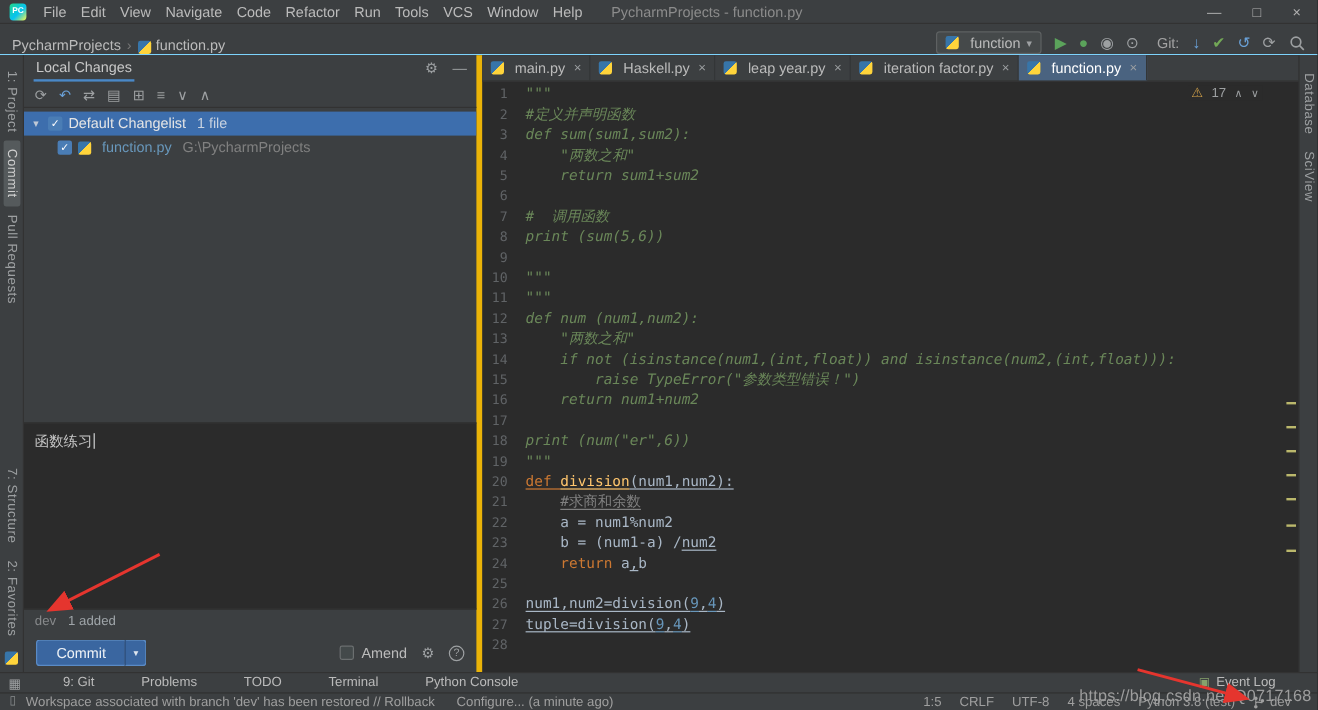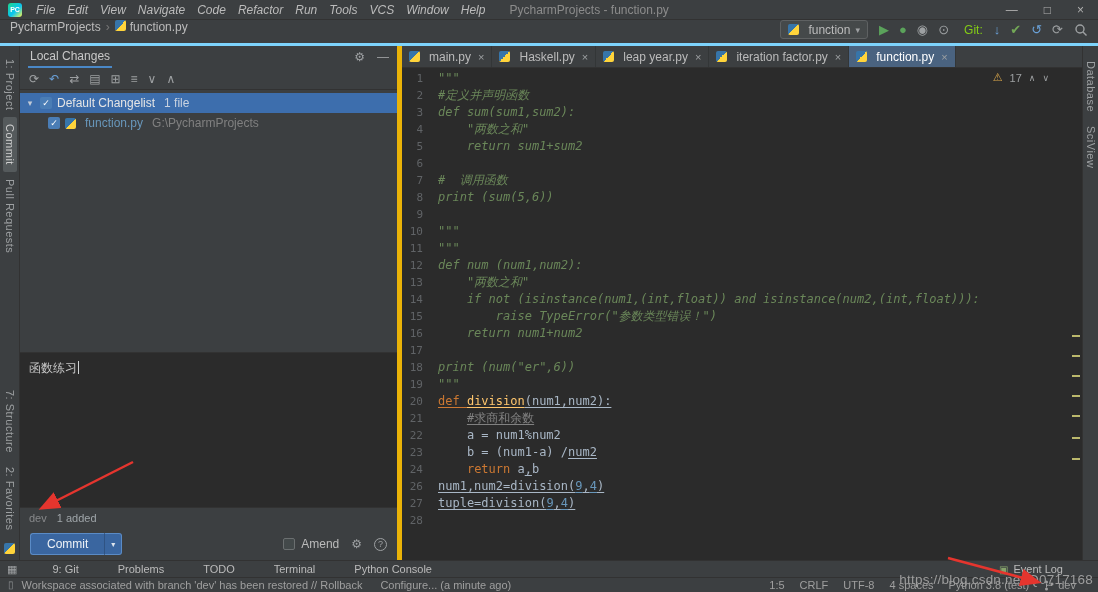--- a/index.html
+++ b/index.html
@@ -11,38 +11,38 @@
   }
   .app { position:absolute; inset:0; width:1098px; height:592px; overflow:hidden; }
 
   
   .titlebar { position:absolute; top:0; left:0; right:0; height:20px; background:#3c3f41;
     display:flex; align-items:center; padding:0 8px; border-bottom:1px solid #323232; }
   .logo { width:14px; height:14px; border-radius:3px; flex:none;
     background:linear-gradient(135deg,#21d789 0%,#07c3f2 55%,#fcf84a 100%);
     color:#fff; font-size:7px; font-weight:bold; display:flex; align-items:center; justify-content:center; margin-right:8px;}
   .menus { display:flex; }
-  .menu-item { padding:0 6px; font-size:12px; color:#bbbbbb; cursor:default;font-style:italic; }
+  .menu-item { padding:0 6px; font-size:12px; color:#bbbbbb; cursor:default; }
   .wtitle { margin-left:18px; color:#8c8c8c; font-size:12px; }
   .wctrl { margin-left:auto; display:flex; gap:26px; color:#b0b0b0; font-size:12px; padding-right:6px;}
   .wctrl span { cursor:default; }
 
   
   .navbar { position:absolute; top:20px; left:0; right:0; height:26px; background:#3c3f41;
-    display:flex; align-items:flex-start; padding:0 10px; border-bottom:3px solid #7dd3fc; }
+    display:flex; align-items:flex-end; padding:0 10px; border-bottom:1px solid #7dd3fc; }
   .crumb { color:#bbbbbb; }
   .crumb-sep { color:#777; margin:0 5px; }
   .pyico { width:11px; height:11px; border-radius:2px; flex:none; display:inline-block;
     background:linear-gradient(135deg,#3775A9 0 50%,#FFD43B 50% 100%); margin-right:4px; vertical-align:-1px;}
   .nav-right { margin-left:auto; display:flex; align-items:center; gap:11px; }
   .runconfig { display:flex; align-items:center; gap:5px; background:#45494a; border:1px solid #5e6162;
     border-radius:3px; height:19px; padding:0 7px; color:#bbbbbb; }
   .runconfig .dd { color:#9da0a2; font-size:9px; }
   .nav-icon { font-size:13px; line-height:1; cursor:default; }
-  .gitlabel { color:#84cc16; margin-left:4px; }
+  .gitlabel { color:#a3a3a3; margin-left:4px; }
   .svgicon { display:inline-flex; align-items:center; }
 
   
   #main { position:absolute; top:46px; bottom:32px; left:0; right:0; display:flex; }
 
   .stripe { background:#3c3f41; display:flex; flex-direction:column; align-items:center; }
   .stripe-left { width:20px; border-right:1px solid #323232; padding:6px 0 4px 0; }
   .stripe-right { width:16px; border-left:1px solid #323232; padding-top:8px; }
   .vlabel { writing-mode:vertical-rl; font-size:11px; color:#9da0a2; letter-spacing:.5px;
     padding:7px 1px; cursor:default; white-space:nowrap; }
@@ -318,20 +318,21 @@
             <div class="code-line"><span class="ln">15</span><span class="code-text"><span class="tok-str">        raise TypeError("参数类型错误！")</span></span></div>
             <div class="code-line"><span class="ln">16</span><span class="code-text"><span class="tok-str">    return num1+num2</span></span></div>
             <div class="code-line"><span class="ln">17</span><span class="code-text"></span></div>
             <div class="code-line"><span class="ln">18</span><span class="code-text"><span class="tok-str">print (num("er",6))</span></span></div>
             <div class="code-line"><span class="ln">19</span><span class="code-text"><span class="tok-str">"""</span></span></div>
             <div class="code-line"><span class="ln">20</span><span class="code-text"><span class="tok-kw tok-u">def </span><span class="tok-fn tok-u">division</span><span class="tok-plain tok-u">(num1,num2):</span></span></div>
             <div class="code-line"><span class="ln">21</span><span class="code-text"><span class="tok-plain">    </span><span class="tok-com tok-u">#求商和余数</span></span></div>
             <div class="code-line"><span class="ln">22</span><span class="code-text"><span class="tok-plain">    a = num1%num2</span></span></div>
             <div class="code-line"><span class="ln">23</span><span class="code-text"><span class="tok-plain">    b = (num1-a) /</span><span class="tok-plain tok-u">num2</span></span></div>
             <div class="code-line"><span class="ln">24</span><span class="code-text"><span class="tok-plain">    </span><span class="tok-kw">return</span><span class="tok-plain"> a</span><span class="tok-plain tok-u">,</span><span class="tok-plain">b</span></span></div>
+            <div class="code-line"><span class="ln">25</span><span class="code-text"></span></div>
             <div class="code-line"><span class="ln">26</span><span class="code-text"><span class="tok-plain tok-u">num1,num2=division(</span><span class="tok-num tok-u">9</span><span class="tok-plain tok-u">,</span><span class="tok-num tok-u">4</span><span class="tok-plain tok-u">)</span></span></div>
             <div class="code-line"><span class="ln">27</span><span class="code-text"><span class="tok-plain tok-u">tuple=division(</span><span class="tok-num tok-u">9</span><span class="tok-plain tok-u">,</span><span class="tok-num tok-u">4</span><span class="tok-plain tok-u">)</span></span></div>
             <div class="code-line"><span class="ln">28</span><span class="code-text"></span></div>
           </div>
         <div class="ed-warn">
           <span class="warn-tri">⚠</span>
           <span>17</span>
           <span class="warn-nav">∧</span>
           <span class="warn-nav">∨</span>
         </div>

